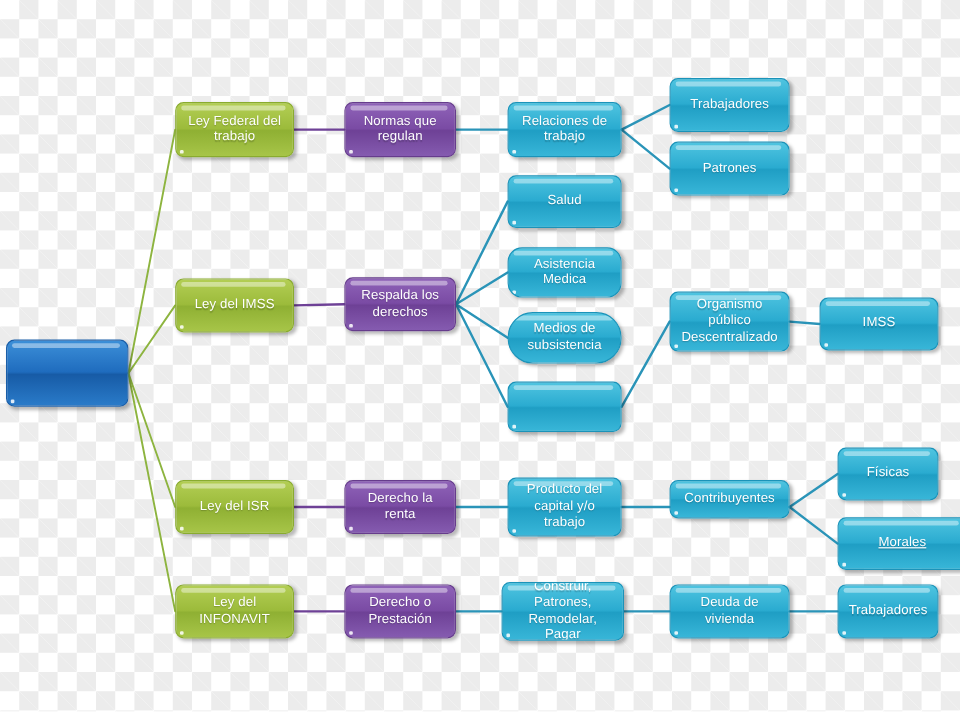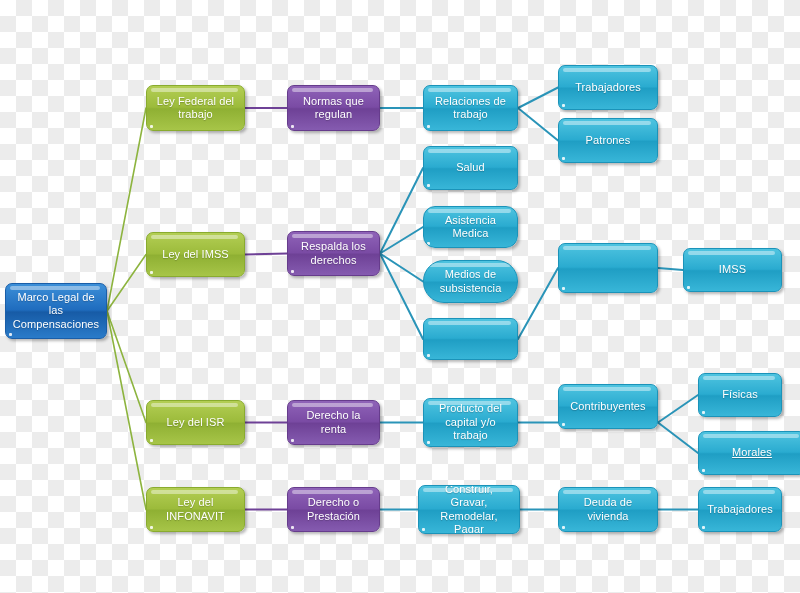--- a/index.html
+++ b/index.html
@@ -126,23 +126,21 @@
       <line x1="518" y1="108" x2="558" y2="140.5" stroke="#2a94b8" stroke-width="2" stroke-linecap="round"></line>
       <line x1="518" y1="339" x2="558" y2="268" stroke="#2a94b8" stroke-width="2" stroke-linecap="round"></line>
       <line x1="658" y1="268" x2="683" y2="270" stroke="#2a94b8" stroke-width="2" stroke-linecap="round"></line>
       <line x1="518" y1="422.5" x2="558" y2="422.5" stroke="#2a94b8" stroke-width="2" stroke-linecap="round"></line>
       <line x1="658" y1="422.5" x2="698" y2="395" stroke="#2a94b8" stroke-width="2" stroke-linecap="round"></line>
       <line x1="658" y1="422.5" x2="698" y2="453" stroke="#2a94b8" stroke-width="2" stroke-linecap="round"></line>
       <line x1="520" y1="509.5" x2="558" y2="509.5" stroke="#2a94b8" stroke-width="2" stroke-linecap="round"></line>
       <line x1="658" y1="509.5" x2="698" y2="509.5" stroke="#2a94b8" stroke-width="2" stroke-linecap="round"></line>
     </svg>
   <div id="node-layer">
-      <div class="node root" style="left: 5px; top: 283px; width: 102px; height: 56px;"><span class="label">Marco Legal de
-las
-Compensaciones</span><span class="dot"></span></div>
+      <div class="node root" style="left: 5px; top: 283px; width: 102px; height: 56px;"><span class="dot"></span></div>
       <div class="node green" style="left: 146px; top: 85px; width: 99px; height: 46px;"><span class="label">Ley Federal  del
 trabajo</span><span class="dot"></span></div>
       <div class="node green" style="left: 146px; top: 232px; width: 99px; height: 45px;"><span class="label">Ley del IMSS</span><span class="dot"></span></div>
       <div class="node green" style="left: 146px; top: 400px; width: 99px; height: 45px;"><span class="label">Ley del ISR</span><span class="dot"></span></div>
       <div class="node green" style="left: 146px; top: 487px; width: 99px; height: 45px;"><span class="label">Ley del
 INFONAVIT</span><span class="dot"></span></div>
       <div class="node purple" style="left: 287px; top: 85px; width: 93px; height: 46px; align-items: center;"><span class="label">Normas que
 regulan</span><span class="dot"></span></div>
       <div class="node purple" style="left: 287px; top: 231px; width: 93px; height: 45px;"><span class="label">Respalda los
 derechos</span><span class="dot"></span></div>
@@ -153,26 +151,28 @@
 trabajo</span><span class="dot"></span></div>
       <div class="node cyan" style="left: 423px; top: 146px; width: 95px; height: 44px;"><span class="label">Salud</span><span class="dot"></span></div>
       <div class="node cyan" style="left: 423px; top: 206px; width: 95px; height: 42px; border-radius: 12px;"><span class="label">Asistencia Medica</span><span class="dot"></span></div>
       <div class="node cyan" style="left: 423px; top: 260px; width: 95px; height: 43px; border-radius: 21px;"><span class="label">Medios de
 subsistencia</span><span class="dot"></span></div>
       <div class="node cyan" style="left: 423px; top: 318px; width: 95px; height: 42px;"><span class="dot"></span></div>
       <div class="node cyan" style="left: 423px; top: 398px; width: 95px; height: 49px;"><span class="label">Producto del
 capital y/o
 trabajo</span><span class="dot"></span></div>
       <div class="node cyan" style="left: 418px; top: 485px; width: 102px; height: 49px;"><span class="label">Construir,
-Gravar,
+Patrones,
 Remodelar, Pagar</span><span class="dot"></span></div>
       <div class="node cyan" style="left: 558px; top: 65px; width: 100px; height: 45px;"><span class="label">Trabajadores</span><span class="dot"></span></div>
       <div class="node cyan" style="left: 558px; top: 118px; width: 100px; height: 45px;"><span class="label">Patrones</span><span class="dot"></span></div>
-      <div class="node cyan" style="left: 558px; top: 243px; width: 100px; height: 50px;"><span class="dot"></span></div>
+      <div class="node cyan" style="left: 558px; top: 243px; width: 100px; height: 50px;"><span class="label">Organismo
+público
+Descentralizado</span><span class="dot"></span></div>
       <div class="node cyan" style="left: 683px; top: 248px; width: 99px; height: 44px;"><span class="label">IMSS</span><span class="dot"></span></div>
-      <div class="node cyan" style="left: 558px; top: 384px; width: 100px; height: 45px;"><span class="label">Contribuyentes</span><span class="dot"></span></div>
+      <div class="node cyan" style="left: 558px; top: 400px; width: 100px; height: 32px;"><span class="label">Contribuyentes</span><span class="dot"></span></div>
       <div class="node cyan" style="left: 698px; top: 373px; width: 84px; height: 44px;"><span class="label">Físicas</span><span class="dot"></span></div>
       <div class="node cyan" style="left: 698px; top: 431px; width: 108px; height: 44px; text-decoration: underline;"><span class="label">Morales</span><span class="dot"></span></div>
       <div class="node cyan" style="left: 558px; top: 487px; width: 100px; height: 45px;"><span class="label">Deuda de
 vivienda</span><span class="dot"></span></div>
       <div class="node cyan" style="left: 698px; top: 487px; width: 84px; height: 45px;"><span class="label">Trabajadores</span><span class="dot"></span></div>
     </div>
 </div>
 
 </body></html>

